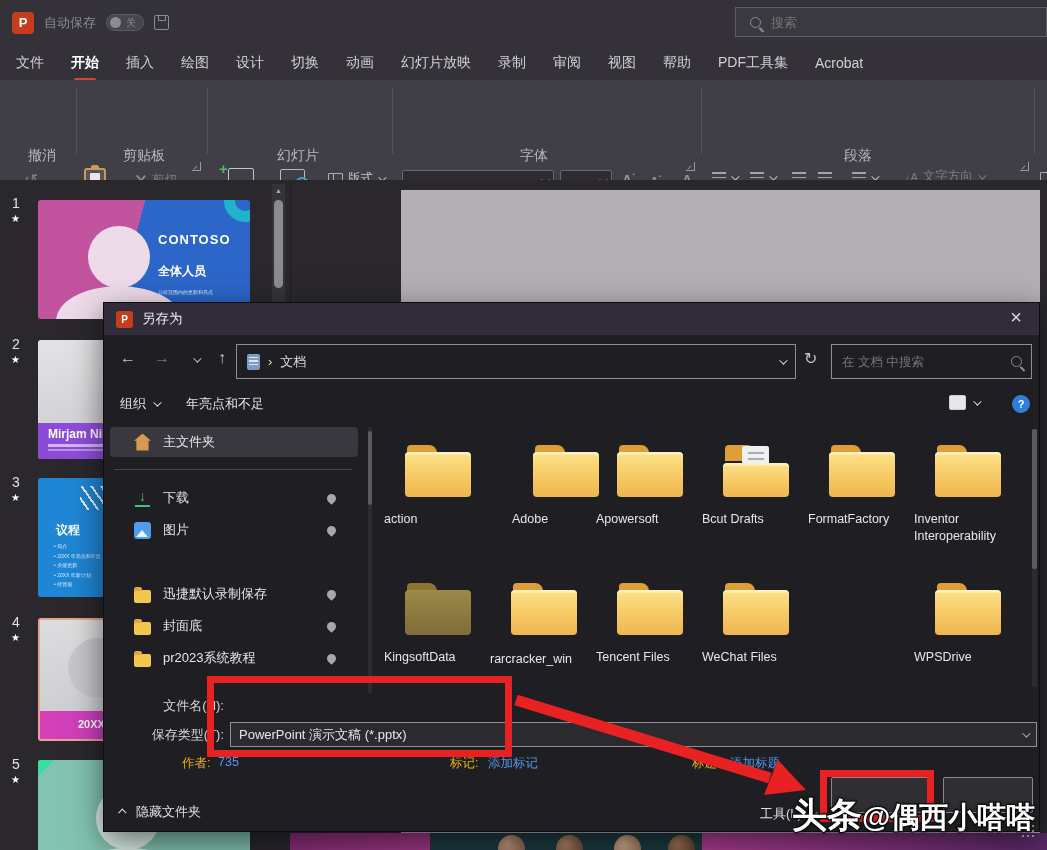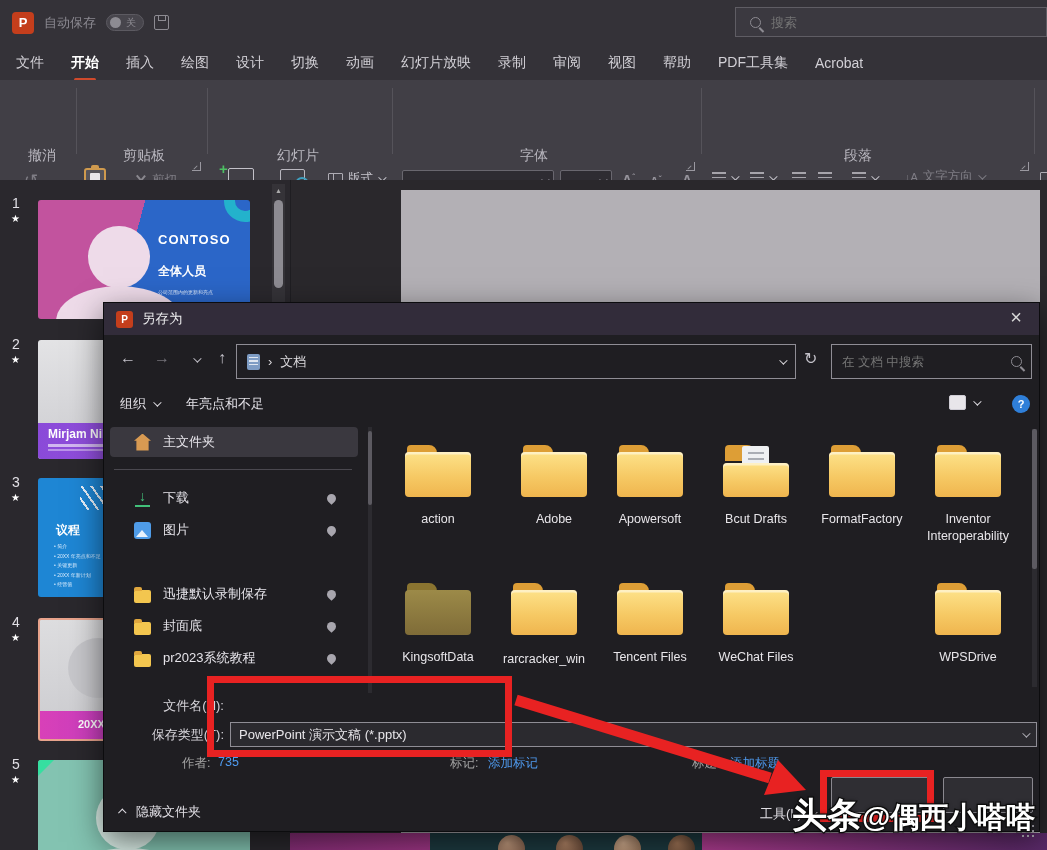--- a/index.html
+++ b/index.html
@@ -98,37 +98,37 @@
 .ic-down{color:#42c07a;font-size:14px;font-weight:bold;line-height:13px;text-align:center}
 .ic-down::after{content:"";position:absolute;left:1px;right:1px;bottom:0;height:2px;background:#42c07a}
 .ic-pic{background:#4f9ce8;border-radius:3px}
 .ic-pic::after{content:"";position:absolute;left:2px;bottom:2px;border-left:6px solid transparent;border-right:6px solid transparent;border-bottom:7px solid #e8f2fc}
 .ic-vid{background:#8a5fd6;border-radius:3px}
 .ic-vid::after{content:"";position:absolute;left:6px;top:4px;border-top:4.5px solid transparent;border-bottom:4.5px solid transparent;border-left:7px solid #fff}
 .ic-fold{background:#f3c64f;border-radius:2px;height:13px;top:2px}
 .ic-fold::before{content:"";position:absolute;left:0;top:-3px;width:8px;height:4px;background:#e0a73e;border-radius:2px 2px 0 0}
 .sscroll{position:absolute;left:264px;top:124px;width:4px;height:266px;background:#2c2b30}
 .sscroll::after{content:"";position:absolute;left:0;right:0;top:4px;height:74px;background:#5c5a61;border-radius:2px}
-.tile{position:absolute;width:108px;text-align:center;color:#e8e6ea;font-size:12.5px;line-height:1.35}
+.tile{position:absolute;width:108px;text-align:left;color:#e8e6ea;font-size:12.5px;line-height:1.35}
 .folder{position:relative;width:66px;height:52px;margin:0 auto}
 .folder .back{position:absolute;left:2px;top:0;width:30px;height:16px;background:#dd9e36;border-radius:4px 8px 0 0}
 .folder .front{position:absolute;left:0;top:7px;right:0;bottom:0;background:linear-gradient(180deg,#fde289,#f6c964 55%,#efb54e);border-radius:4px;box-shadow:inset 0 2.5px 0 rgba(255,255,255,.5)}
 .folder .docpeek{position:absolute;left:19px;top:1px;width:27px;height:30px;background:#eef0f2;border-radius:2px}
 .folder .docpeek::after{content:"";position:absolute;left:6px;top:6px;right:5px;height:14px;background:repeating-linear-gradient(#a9adb4 0 2px,transparent 2px 6px)}
 .folder.open .front{top:18px}
 .folder.dim .back{background:#8a7430}
 .folder.dim .front{background:linear-gradient(180deg,#9c8a48,#7f6c38);box-shadow:none}
 .lscroll{position:absolute;left:928px;top:126px;width:5px;height:258px;background:#2c2b30}
 .lscroll::after{content:"";position:absolute;left:0;right:0;top:0;height:140px;background:#5c5a61;border-radius:2px}
 .flabel-row{position:absolute;color:#d8d6dc;font-size:13px}
 .fninput{position:absolute;left:126px;top:390px;width:807px;height:25px;background:#2b2a2f;border:1px solid #8f8d95;display:flex;align-items:center;padding:0 8px;color:#fff}
 .fnsel{background:#2e7cd6;color:#fff;padding:1px 3px;font-size:13px}
 .ftselect{position:absolute;left:126px;top:419px;width:807px;height:25px;background:#2b2a2f;border:1px solid #8f8d95;display:flex;align-items:center;padding:0 8px;color:#e8e6ea;font-size:13px}
 .ftselect .chv,.fninput .chv{margin-left:auto;color:#b0aeb6}
-.mlabel{position:absolute;color:#a3a3a3;font-size:12.5px}
+.mlabel{position:absolute;color:#eab308;font-size:12.5px}
 .mlink{position:absolute;color:#4f9bf0;font-size:12.5px}
 .footbtn{position:absolute;top:474px;height:36px;border:1px solid #8a888f;background:#2f2e33;border-radius:2px}
 .hidef{position:absolute;left:16px;top:500px;display:flex;align-items:center;gap:10px;color:#e0dee4;font-size:13px}
 .hidef .chv{transform:rotate(-135deg) translateY(-1px)}
 .tools{position:absolute;left:656px;top:502px;display:flex;align-items:center;gap:7px;color:#e0dee4;font-size:13px}
 .grip{position:absolute;right:5px;bottom:4px;width:2px;height:2px;background:#8a888f;box-shadow:-5px 5px 0 #8a888f,0 5px 0 #8a888f,-10px 10px 0 #8a888f,-5px 10px 0 #8a888f,0 10px 0 #8a888f}
 
 .redbox{position:absolute;border:7px solid #e82222;z-index:50}
 .arrow-svg{position:absolute;left:0;top:0;width:1047px;height:850px;z-index:51;pointer-events:none}
 .watermark{position:absolute;left:792px;top:792px;z-index:60;white-space:nowrap;color:#fff;-webkit-text-stroke:2.5px #101010;paint-order:stroke fill;font-weight:bold;text-shadow:0 0 4px rgba(0,0,0,.8)}
@@ -464,21 +464,21 @@
     </div>
     <div class="sscroll"></div>
 
     <div class="tile" style="left:280px;top:142px">
       <div class="folder">
           <span class="back"></span>
           <span class="front"></span>
         </div>
       <div style="margin-top:14px">action</div>
     </div>
-    <div class="tile" style="left:396px;top:142px">
+    <div class="tile" style="left:408px;top:142px">
       <div class="folder">
           <span class="back"></span>
           <span class="front"></span>
         </div>
       <div style="margin-top:14px">Adobe</div>
     </div>
     <div class="tile" style="left:492px;top:142px">
       <div class="folder">
           <span class="back"></span>
           <span class="front"></span>

